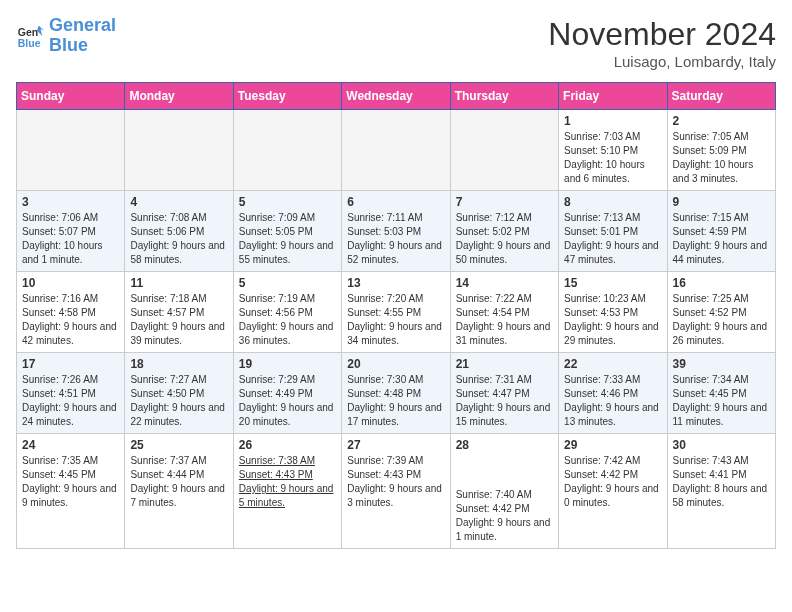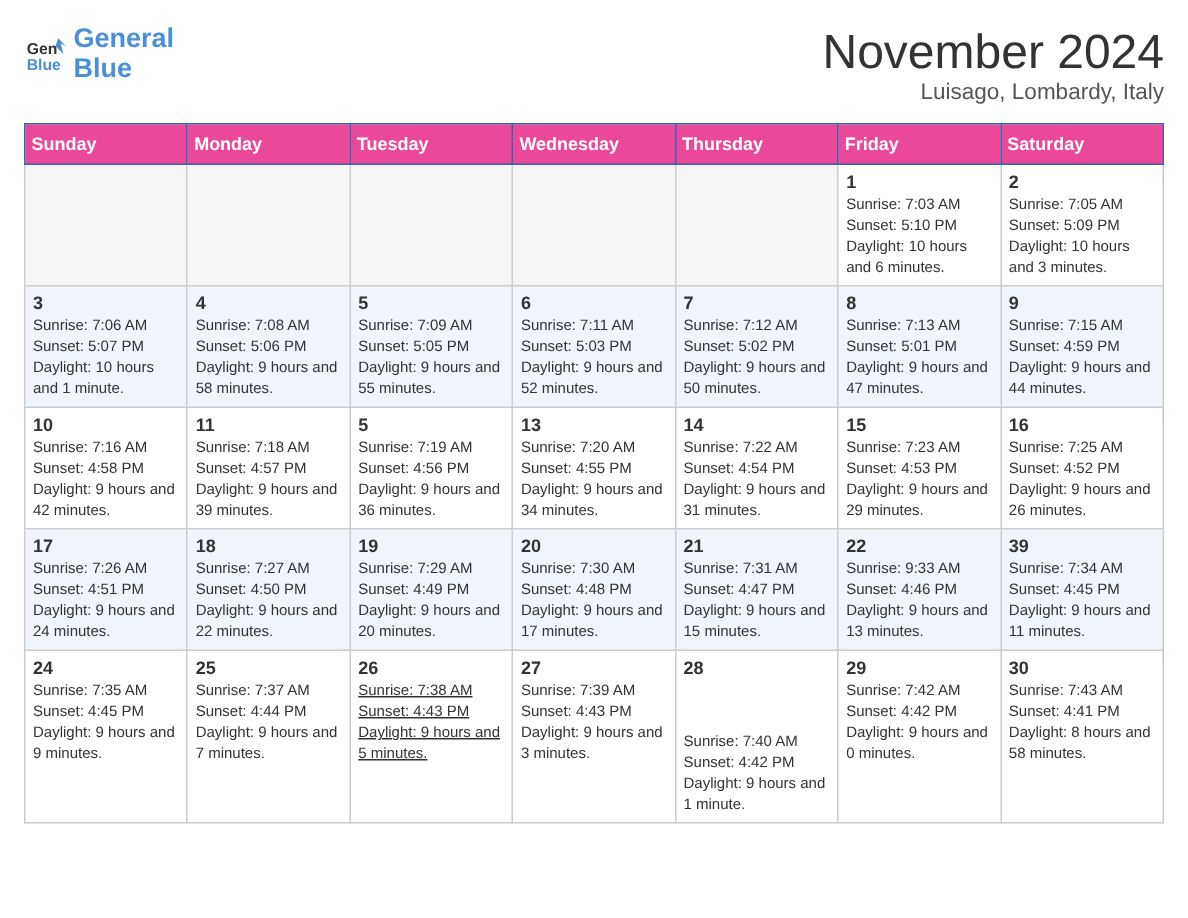--- a/index.html
+++ b/index.html
@@ -206,21 +206,21 @@
 Daylight: 9 hours and 34 minutes.</div>
         </td>
         <td>
           <span class="day-num">14</span>
           <div class="day-info" style="white-space: pre-line;">Sunrise: 7:22 AM
 Sunset: 4:54 PM
 Daylight: 9 hours and 31 minutes.</div>
         </td>
         <td>
           <span class="day-num">15</span>
-          <div class="day-info" style="white-space: pre-line;">Sunrise: 7:23 AM
+          <div class="day-info" style="white-space: pre-line;">Sunrise: 10:23 AM
 Sunset: 4:53 PM
 Daylight: 9 hours and 29 minutes.</div>
         </td>
         <td>
           <span class="day-num">16</span>
           <div class="day-info" style="white-space: pre-line;">Sunrise: 7:25 AM
 Sunset: 4:52 PM
 Daylight: 9 hours and 26 minutes.</div>
         </td>
       </tr>
@@ -250,21 +250,21 @@
 Daylight: 9 hours and 17 minutes.</div>
         </td>
         <td>
           <span class="day-num">21</span>
           <div class="day-info" style="white-space: pre-line;">Sunrise: 7:31 AM
 Sunset: 4:47 PM
 Daylight: 9 hours and 15 minutes.</div>
         </td>
         <td>
           <span class="day-num">22</span>
-          <div class="day-info" style="white-space: pre-line;">Sunrise: 9:33 AM
+          <div class="day-info" style="white-space: pre-line;">Sunrise: 7:33 AM
 Sunset: 4:46 PM
 Daylight: 9 hours and 13 minutes.</div>
         </td>
         <td>
           <span class="day-num">39</span>
           <div class="day-info" style="white-space: pre-line;">Sunrise: 7:34 AM
 Sunset: 4:45 PM
 Daylight: 9 hours and 11 minutes.</div>
         </td>
       </tr>

